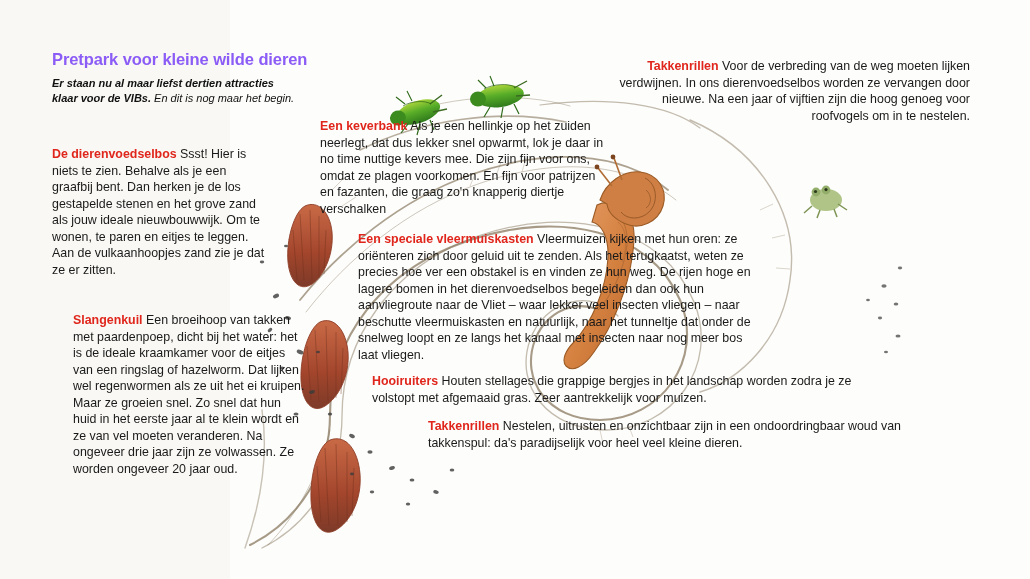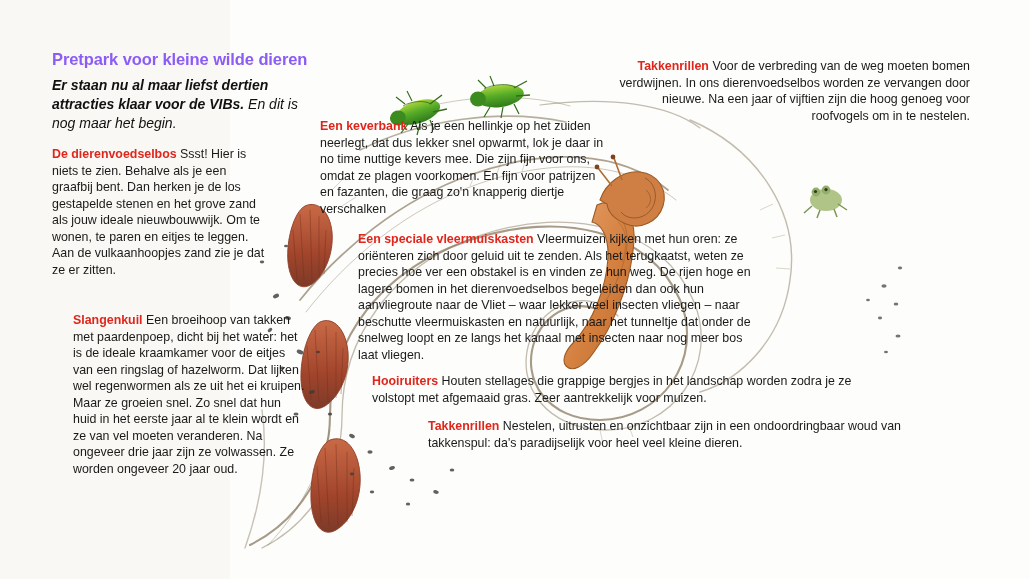--- a/index.html
+++ b/index.html
@@ -42,21 +42,21 @@
   }
   .title {
     position: absolute;
     color: #8b5cf6;
     font-weight: bold;
     font-size: 16.5px;
     letter-spacing: -0.1px;
   }
   .subtitle {
     position: absolute;
-    font-size: 14px;
+    font-size: 11px;
     line-height: 1.36;
     color: #111111;
     font-style: italic;
   }
   .subtitle .b {
     font-weight: bold;
   }
   .right { text-align: right; }
 
   
@@ -238,21 +238,21 @@
     <span>Een broeihoop van takken met paardenpoep, dicht bij het water: het is de ideale kraamkamer voor de eitjes van een ringslag of hazelworm. Dat lijken wel regenwormen als ze uit het ei kruipen. Maar ze groeien snel. Zo snel dat hun huid in het eerste jaar al te klein wordt en ze van vel moeten veranderen. Na ongeveer drie jaar zijn ze volwassen. Ze worden ongeveer 20 jaar oud.</span>
   </div>
 
   <div class="block" id="blk-keverbank">
     <span class="hd">Een keverbank</span>
     <span>Als je een hellinkje op het zuiden neerlegt, dat dus lekker snel opwarmt, lok je daar in no time nuttige kevers mee. Die zijn fijn voor ons, omdat ze plagen voorkomen. En fijn voor patrijzen en fazanten, die graag zo'n knapperig diertje verschalken</span>
   </div>
 
   <div class="block right" id="blk-buizerdnest">
     <span class="hd">Takkenrillen</span>
-    <span>Voor de verbreding van de weg moeten bomen verdwijnen. In ons dierenvoedselbos worden ze vervangen door nieuwe. Na een jaar of vijftien zijn die hoog genoeg voor roofvogels om in te nestelen.</span>
+    <span>Voor de verbreding van de weg moeten lijken verdwijnen. In ons dierenvoedselbos worden ze vervangen door nieuwe. Na een jaar of vijftien zijn die hoog genoeg voor roofvogels om in te nestelen.</span>
   </div>
 
   <div class="block" id="blk-vleermuis">
     <span class="hd">Een speciale vleermuiskasten</span>
     <span>Vleermuizen kijken met hun oren: ze oriënteren zich door geluid uit te zenden. Als het terugkaatst, weten ze precies hoe ver een obstakel is en vinden ze hun weg. De rijen hoge en lagere bomen in het dierenvoedselbos begeleiden dan ook hun aanvliegroute naar de Vliet – waar lekker veel insecten vliegen – naar beschutte vleermuiskasten en natuurlijk, naar het tunneltje dat onder de snelweg loopt en ze langs het kanaal met insecten naar nog meer bos laat vliegen.</span>
   </div>
 
   <div class="block" id="blk-takkenrillen">
     <span class="hd">Takkenrillen</span>
     <span>Nestelen, uitrusten en onzichtbaar zijn in een ondoordringbaar woud van takkenspul: da's paradijselijk voor heel veel kleine dieren.</span>

